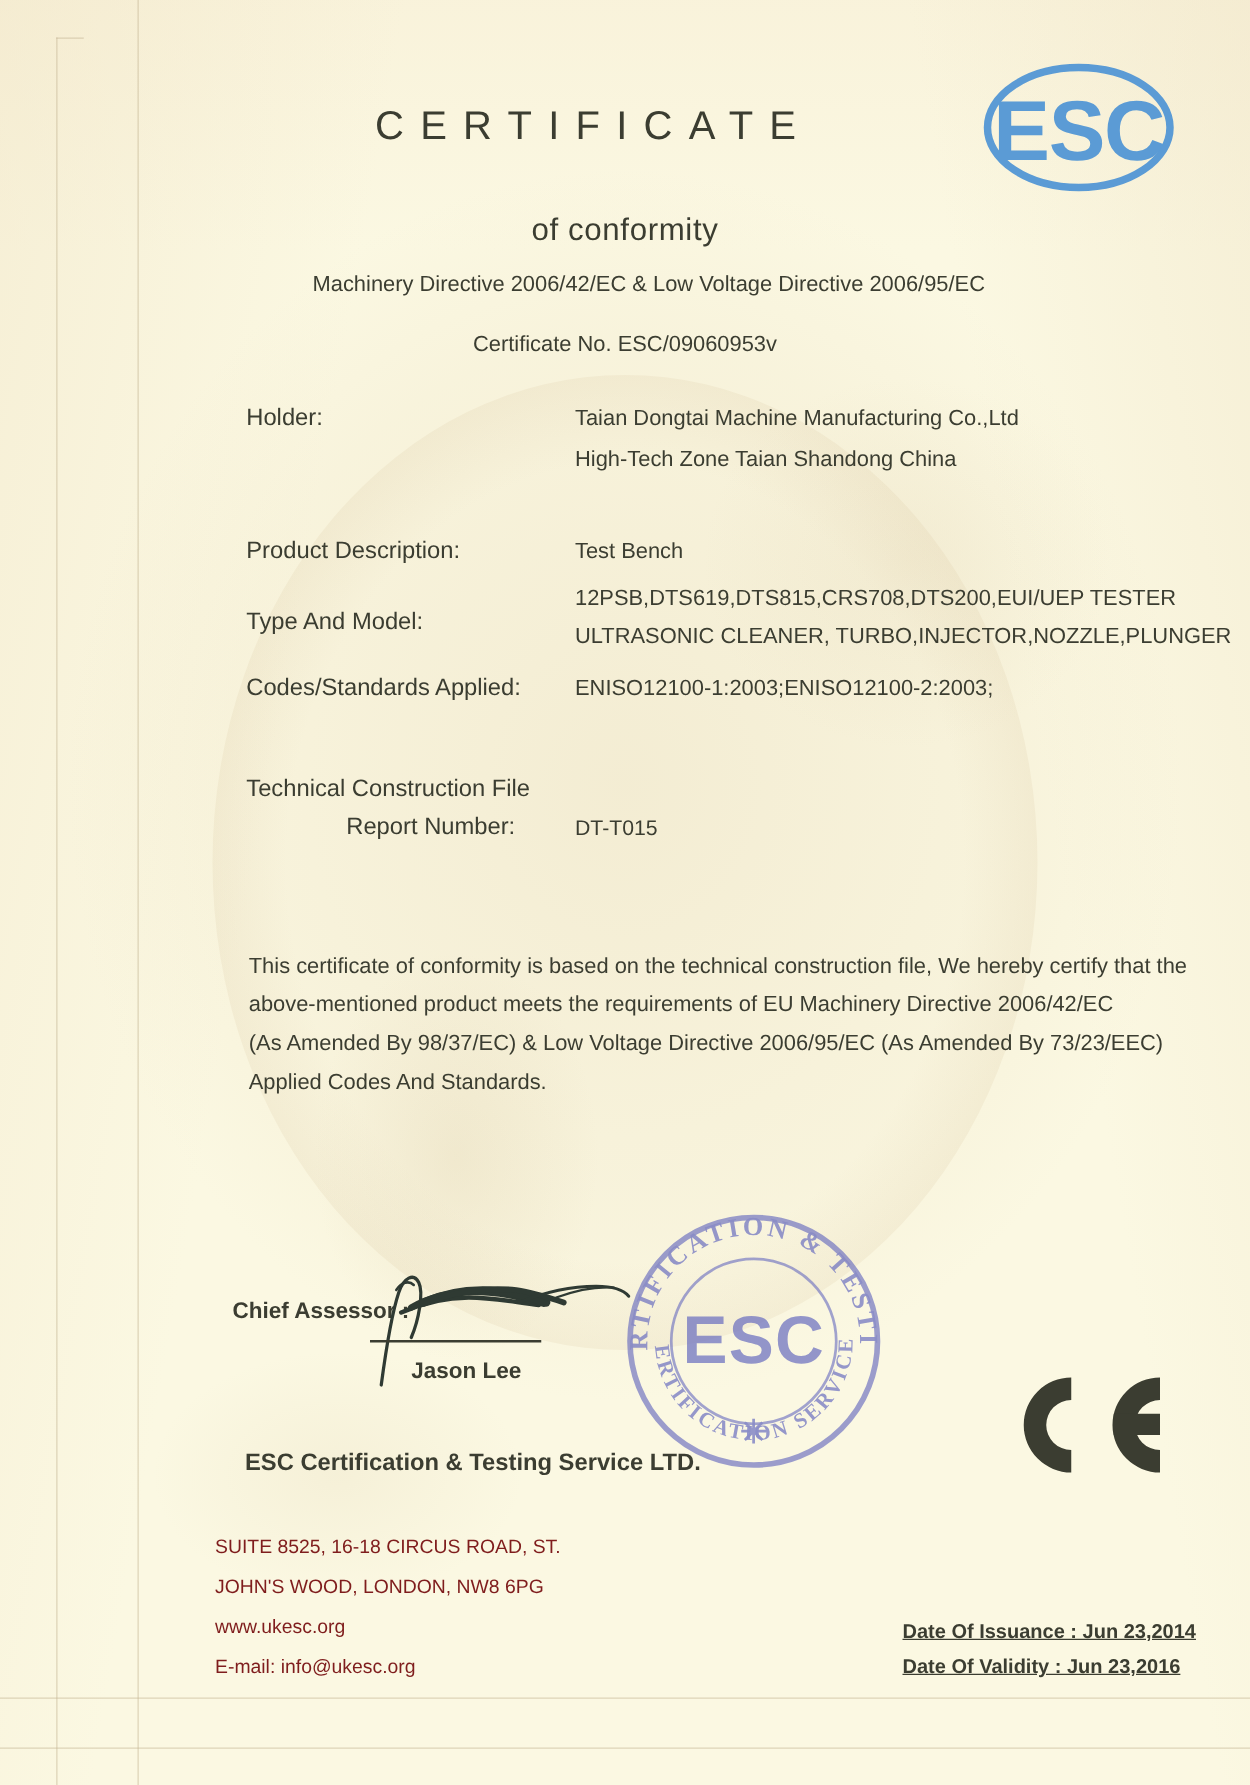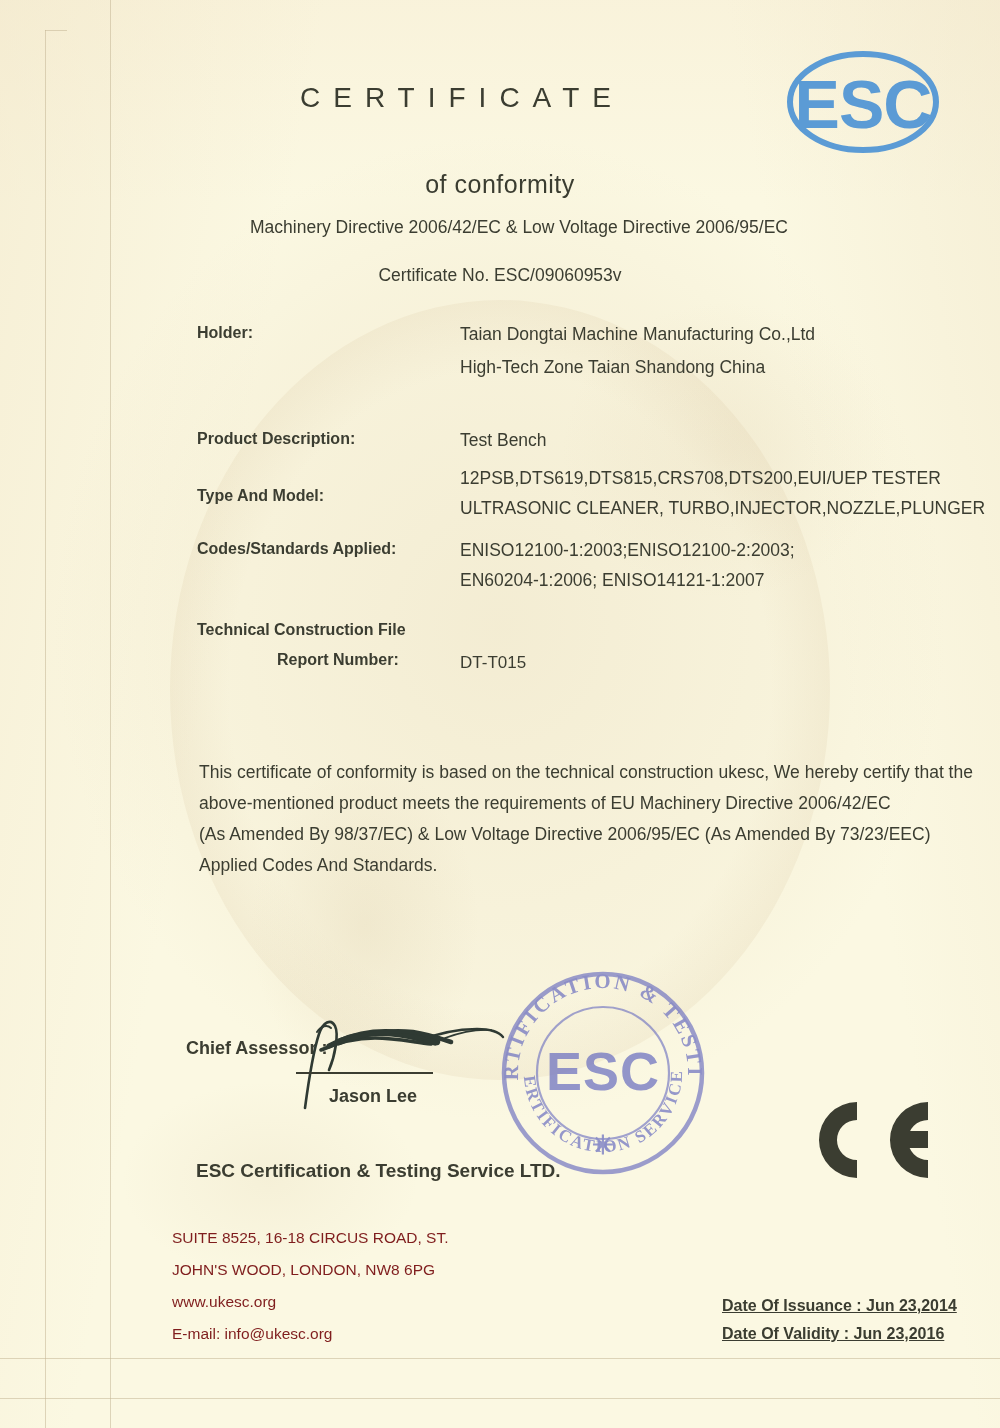--- a/index.html
+++ b/index.html
@@ -55,21 +55,21 @@
   .edge-h2 { left: 0px;   top: 1398px; width: 1000px; height: 1px; }
   .edge-nub { position: absolute; left: 45px; top: 30px; width: 22px; height: 1px; background: rgba(196,183,150,0.55); }
 
   .sheet { position: absolute; inset: 0; }
 
   
   .cert-title {
     position: absolute;
     left: 300px;
     top: 82px;
-    font-size: 28px;
+    font-size: 32px;
     letter-spacing: 13px;
     font-weight: 400;
     color: #3b3d31;
     white-space: nowrap;
   }
   .esc-logo {
     position: absolute;
     left: 782px;
     top: 48px;
     width: 162px;
@@ -98,22 +98,22 @@
     left: 0; right: 0;
     top: 265px;
     text-align: center;
     font-size: 17.5px;
     color: #3b3d31;
   }
 
   
   .field-label {
     position: absolute;
-    font-size: 16px;
-    font-weight: bold;
+    font-size: 19px;
+    font-weight: normal;
     color: #3b3d31;
     white-space: nowrap;
   }
   .field-value {
     position: absolute;
     left: 460px;
     font-size: 17.5px;
     color: #3b3d31;
     white-space: nowrap;
   }
@@ -251,28 +251,27 @@
 
   <div class="field-label lbl-product">Product Description:</div>
   <div class="field-value val-product">Test Bench</div>
 
   <div class="field-label lbl-type">Type And Model:</div>
   <div class="field-value val-type-1">12PSB,DTS619,DTS815,CRS708,DTS200,EUI/UEP TESTER</div>
   <div class="field-value val-type-2">ULTRASONIC CLEANER, TURBO,INJECTOR,NOZZLE,PLUNGER</div>
 
   <div class="field-label lbl-codes">Codes/Standards Applied:</div>
   <div class="field-value val-codes-1">ENISO12100-1:2003;ENISO12100-2:2003;</div>
-  <div class="field-value val-codes-2">EN60204-1:2006; ENISO14121-1:2007</div>
 
   <div class="field-label lbl-tcf">Technical Construction File</div>
   <div class="field-label lbl-report">Report Number:</div>
   <div class="field-value val-report">DT-T015</div>
 
   <div class="declaration">
-    <div>This certificate of conformity is based on the technical construction ukesc, We hereby certify that the</div>
+    <div>This certificate of conformity is based on the technical construction file, We hereby certify that the</div>
     <div>above-mentioned product meets the requirements of EU  Machinery Directive 2006/42/EC</div>
     <div>(As  Amended By 98/37/EC) &amp; Low Voltage Directive 2006/95/EC (As  Amended By 73/23/EEC)</div>
     <div>Applied Codes And Standards.</div>
   </div>
 
   <div class="assessor-label">Chief Assessor :</div>
 
   <div class="sig-area">
     <svg viewBox="0 0 280 105" width="280" height="105" aria-hidden="true">
       <g fill="none" stroke="#2f3a33" stroke-linecap="round" stroke-linejoin="round">

